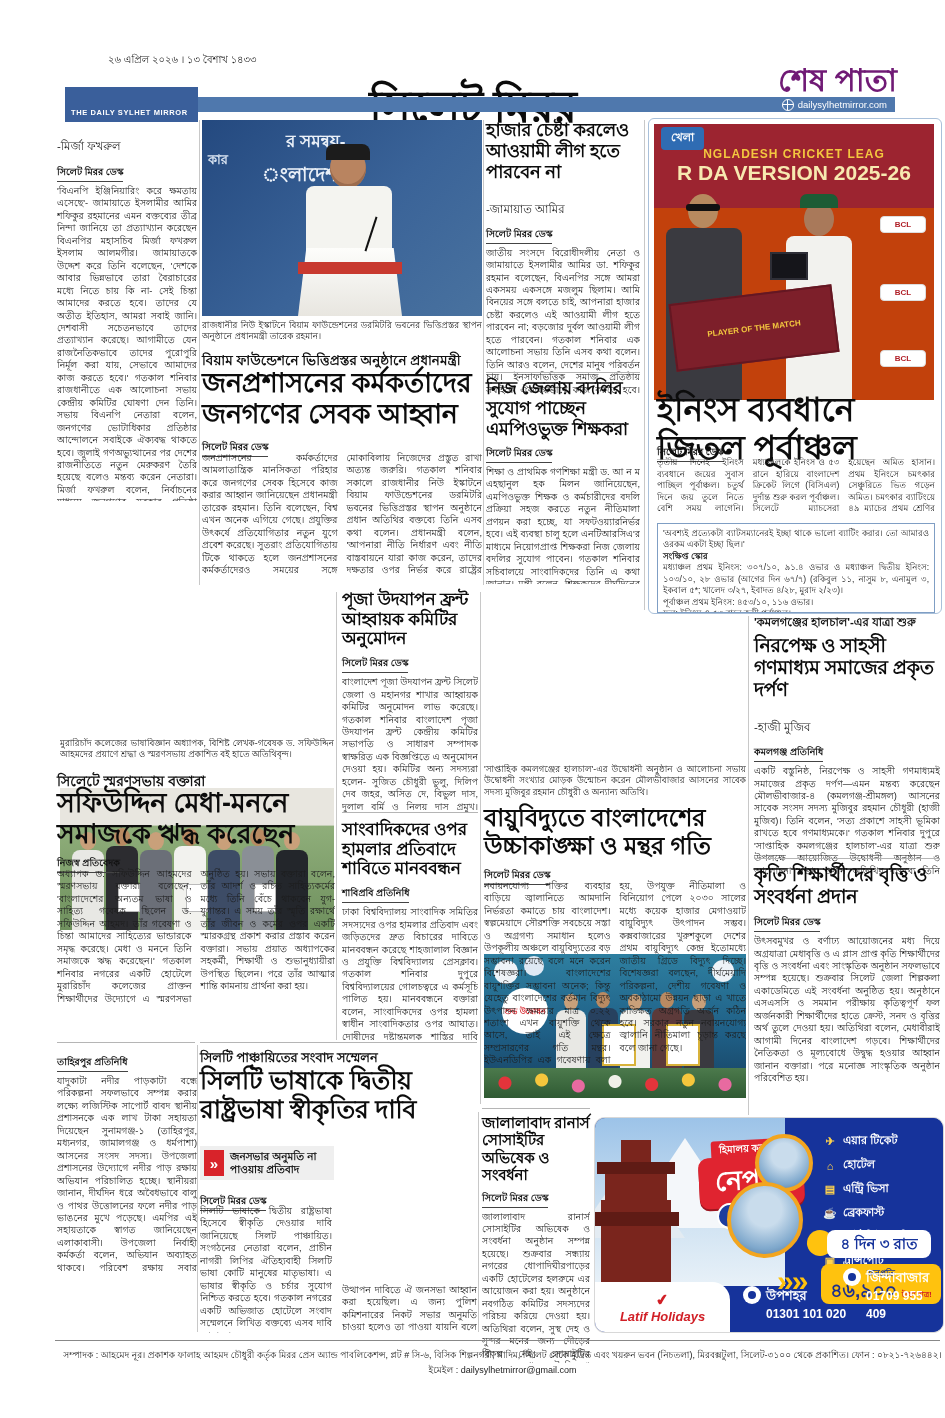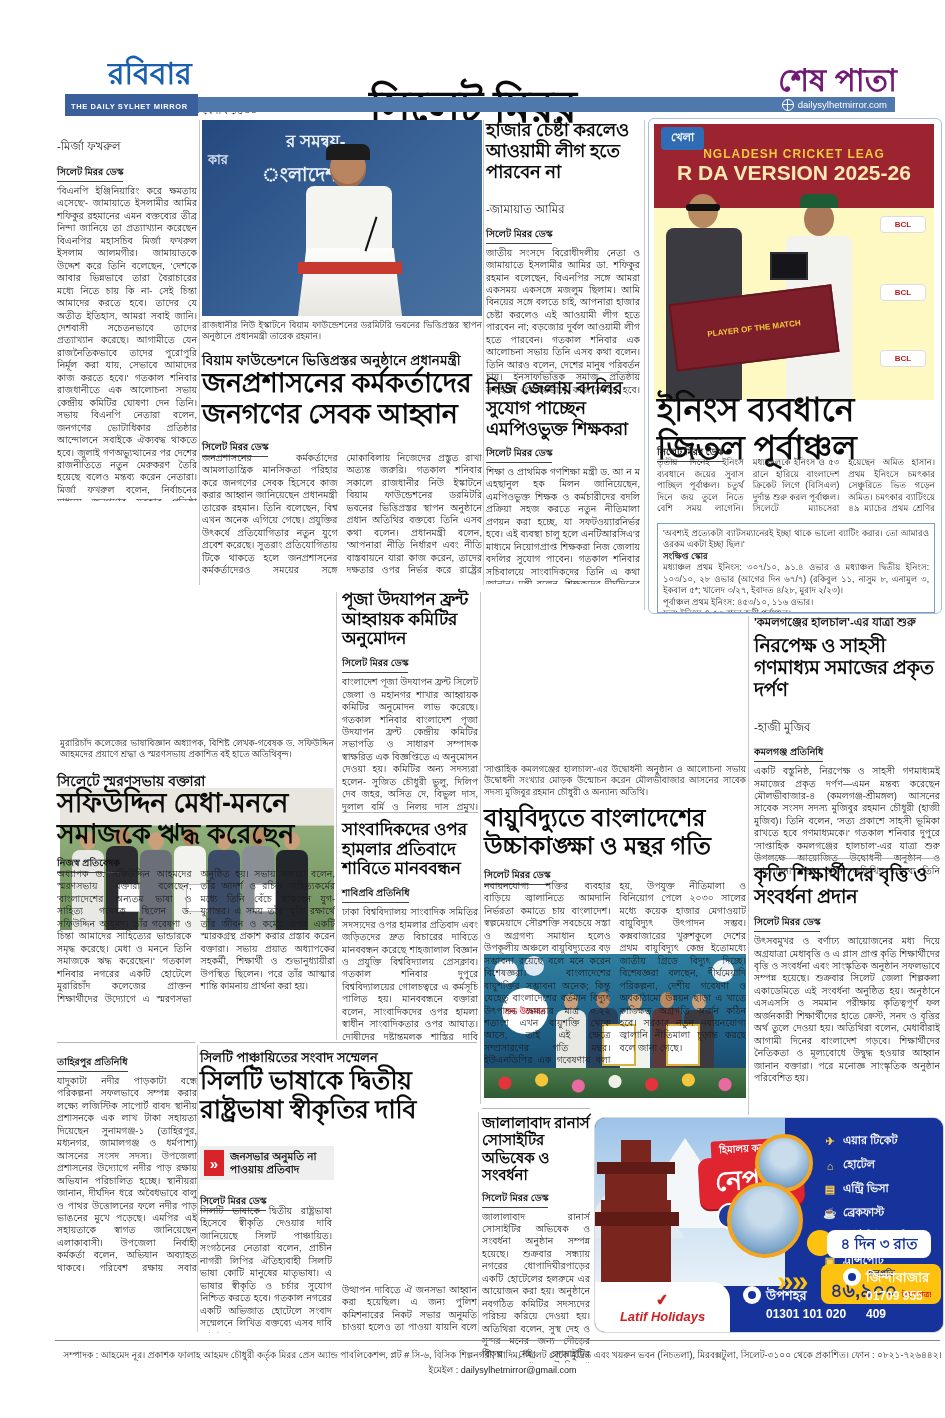--- a/index.html
+++ b/index.html
@@ -17,21 +17,21 @@
   .cols2{column-count:2;column-gap:9px;}
   .cols3{column-count:3;column-gap:9px;}
   .caption{font-size:8.8px;line-height:1.3;color:#222;text-align:justify;overflow:hidden;}
   
   .m-day{font-size:30px;font-weight:800;color:#1a5fae;}
   .m-date{font-size:10px;color:#222;margin-top:2px;}
   .m-title{font-size:44px;font-weight:800;color:#0b0b0b;letter-spacing:-1px;}
   .m-page{font-size:31px;font-weight:800;color:#701a75;}
   .m-bar{background:#4f78ad;display:flex;align-items:center;justify-content:space-between;}
   .m-bar-left{background:#3a5f9b;color:#fff;font-size:7.5px;font-weight:700;
-              letter-spacing:.6px;padding:5px 10px 2px 6px;height:100%;display:flex;align-items:center;}
+              letter-spacing:.6px;padding:18px 10px 2px 6px;height:100%;display:flex;align-items:center;}
   .m-bar-right{color:#fff;font-size:9.5px;display:flex;align-items:center;gap:4px;padding-right:8px;}
   .globe{width:10px;height:10px;border:1px solid #fff;border-radius:50%;position:relative;display:inline-block;}
   .globe:before{content:"";position:absolute;left:4px;top:0;width:1px;height:10px;background:#fff;}
   .globe:after{content:"";position:absolute;left:0;top:4px;width:10px;height:1px;background:#fff;}
   
   .sports-box{border:1px solid #a9c0da;border-radius:6px;}
   .tag{background:#2f6cb3;color:#fff;font-size:11px;font-weight:700;border-radius:4px;padding:2px 10px;}
   .score-box{border:1px solid #7f9ec4;padding:4px 5px;font-size:8.5px;line-height:1.35;color:#1d1d1d;text-align:justify;overflow:hidden;}
   
   .protest{background:#efefef;display:flex;gap:6px;align-items:flex-start;padding:4px;}
@@ -97,21 +97,20 @@
   .ad-loc .n1{font-size:13px;font-weight:800;line-height:1.1;}
   .ad-loc .n2{font-size:12px;font-weight:700;}
   .footer-line{font-size:9px;color:#222;text-align:center;}
 </style>
 </head>
 <body>
 
 <div class="page">
 
   <div class="abs" style="left:108px;top:50px;">
-    <div class="m-day">রবিবার</div>
     <div class="m-date">২৬ এপ্রিল ২০২৬ । ১৩ বৈশাখ ১৪৩৩</div>
   </div>
   <div class="abs m-title" style="left:0;right:0;top:46px;text-align:center;margin-top:28px;">সিলেট মিরর</div>
   <div class="abs m-page" style="right:48px;top:56px;">শেষ পাতা</div>
   <div class="abs m-bar" style="left:65px;top:97px;width:830px;height:15px;">
     <div class="m-bar-left">THE DAILY SYLHET MIRROR</div>
     <div class="m-bar-right">
       <span class="globe"></span>
       <span>dailysylhetmirror.com</span>
     </div>
@@ -156,21 +155,21 @@
     <div class="body-txt" style="height:148px;margin-top:3px;">জাতীয় সংসদে বিরোধীদলীয় নেতা ও জামায়াতে ইসলামীর আমির ডা. শফিকুর রহমান বলেছেন, বিএনপির সঙ্গে আমরা একসময় একসঙ্গে মজলুম ছিলাম। আমি বিনয়ের সঙ্গে বলতে চাই, আপনারা হাজার চেষ্টা করলেও এই আওয়ামী লীগ হতে পারবেন না; বড়জোর দুর্বল আওয়ামী লীগ হতে পারবেন। গতকাল শনিবার এক আলোচনা সভায় তিনি এসব কথা বলেন। তিনি আরও বলেন, দেশের মানুষ পরিবর্তন চায়। ইনসাফভিত্তিক সমাজ প্রতিষ্ঠায় সবাইকে ঐক্যবদ্ধভাবে কাজ করতে হবে। জুলাই গণঅভ্যুত্থানে শহিদদের রক্তের ঋণ শোধ করতে হলে জনগণের অধিকার প্রতিষ্ঠা করতে হবে বলে মন্তব্য করেন জামায়াত আমির।</div>
   </div>
   <div class="hrule" style="left:486px;top:372px;width:154px;"></div>
   <div class="abs" style="left:486px;top:378px;width:154px;">
     <div class="headline" style="font-size:17.5px;">নিজ জেলায় বদলির সুযোগ পাচ্ছেন এমপিওভুক্ত শিক্ষকরা</div>
     <div style="margin-top:3px;"><span class="dateline">সিলেট মিরর ডেস্ক</span></div>
     <div class="body-txt" style="height:118px;margin-top:3px;">শিক্ষা ও প্রাথমিক গণশিক্ষা মন্ত্রী ড. আ ন ম এহছানুল হক মিলন জানিয়েছেন, এমপিওভুক্ত শিক্ষক ও কর্মচারীদের বদলি প্রক্রিয়া সহজ করতে নতুন নীতিমালা প্রণয়ন করা হচ্ছে, যা সফটওয়্যারনির্ভর হবে। এই ব্যবস্থা চালু হলে এনটিআরসিএ'র মাধ্যমে নিয়োগপ্রাপ্ত শিক্ষকরা নিজ জেলায় বদলির সুযোগ পাবেন। গতকাল শনিবার সচিবালয়ে সাংবাদিকদের তিনি এ কথা জানান। মন্ত্রী বলেন, শিক্ষকদের দীর্ঘদিনের দাবি পূরণে সরকার আন্তরিক। 'সফটওয়্যারের মাধ্যমে স্বচ্ছতার ভিত্তিতে বদলি কার্যক্রম পরিচালিত হবে,' বলেন তিনি। এ বিষয়ে শিগগিরই পরিপত্র জারি করা হবে। শূন্য পদের তথ্য যাচাই করে পর্যায়ক্রমে সব শিক্ষক এ সুবিধা পাবেন, জানান প্রধান শিক্ষক নেতারা।</div>
   </div>
 
   <div class="abs sports-box" style="left:648px;top:118px;width:292px;height:494px;">
-    <div class="abs photo" style="left:5px;top:5px;width:280px;height:276px;background:#fef9c3;">
+    <div class="abs photo" style="left:5px;top:5px;width:280px;height:276px;background:#c2410c;">
       <div class="ph-cricket-band">
         <div style="font-size:12px;font-weight:800;letter-spacing:1px;">NGLADESH CRICKET LEAG</div>
         <div style="font-size:21px;font-weight:800;color:#f7e9b0;">R DA VERSION 2025-26</div>
       </div>
       <div class="bcl-logo" style="right:8px;top:92px;">BCL</div>
       <div class="bcl-logo" style="right:8px;top:160px;">BCL</div>
       <div class="bcl-logo" style="right:8px;top:226px;">BCL</div>
       <div class="figure-head" style="left:34px;top:70px;width:30px;height:34px;background:#b78a5f;"></div>
       <div class="abs" style="left:32px;top:80px;width:34px;height:7px;background:#111;border-radius:3px;"></div>
       <div class="figure-body" style="left:12px;top:104px;width:76px;height:172px;background:#3a3a40;"></div>

